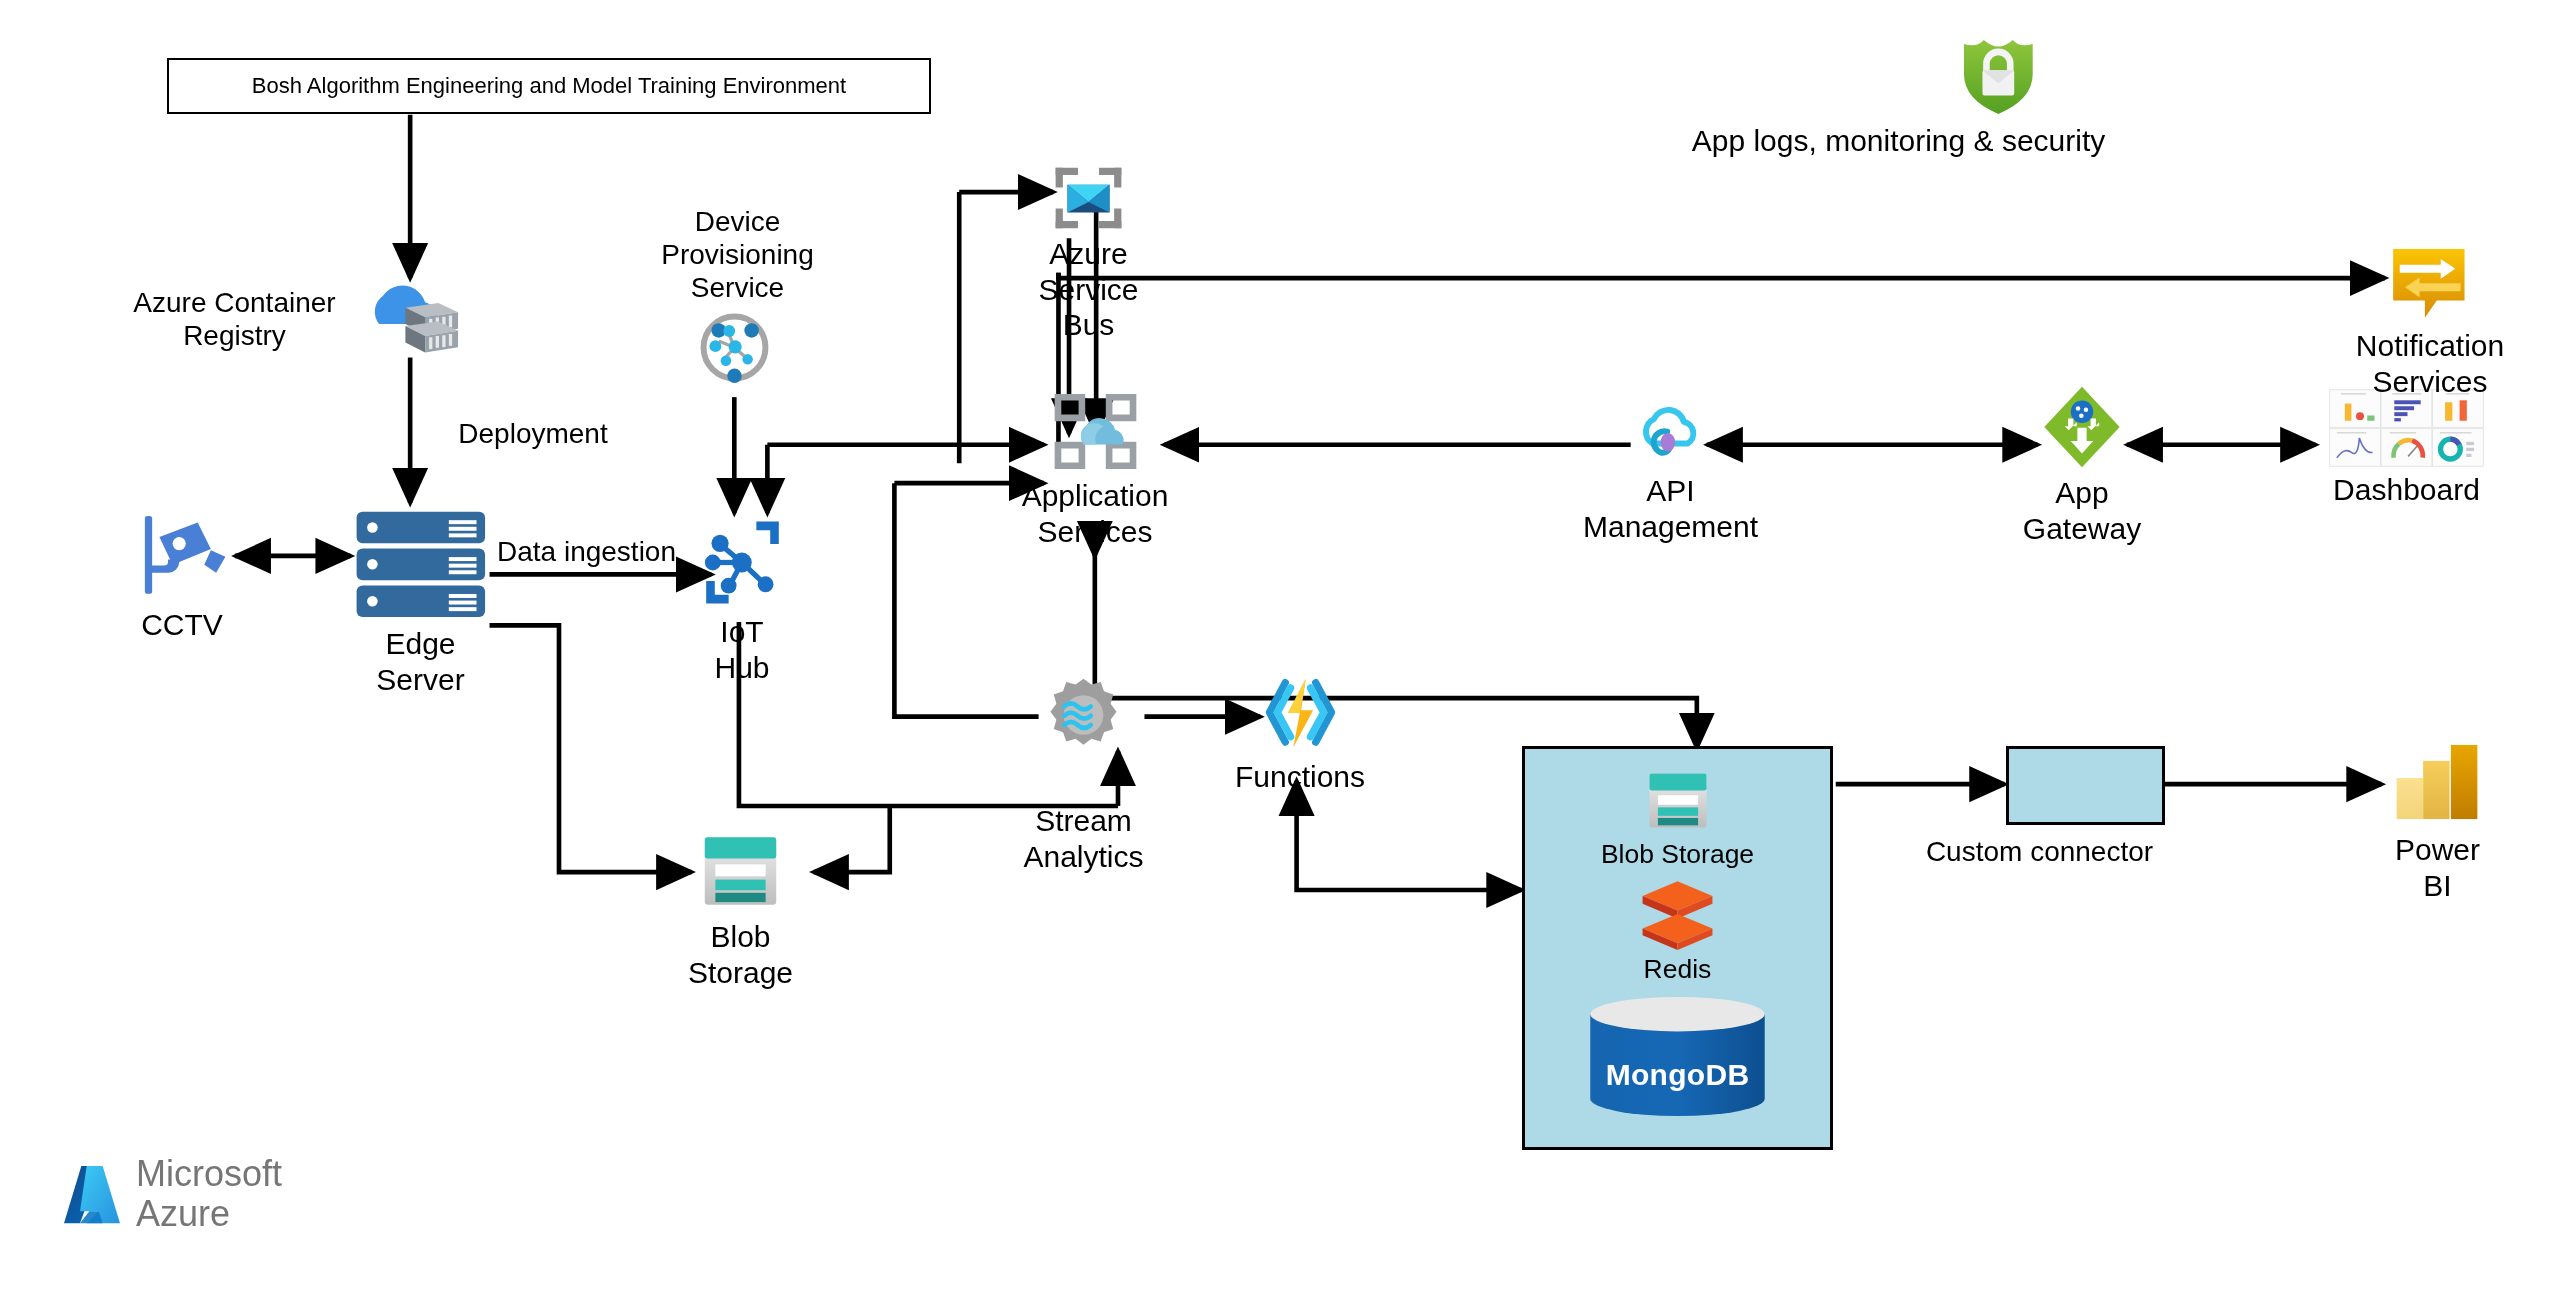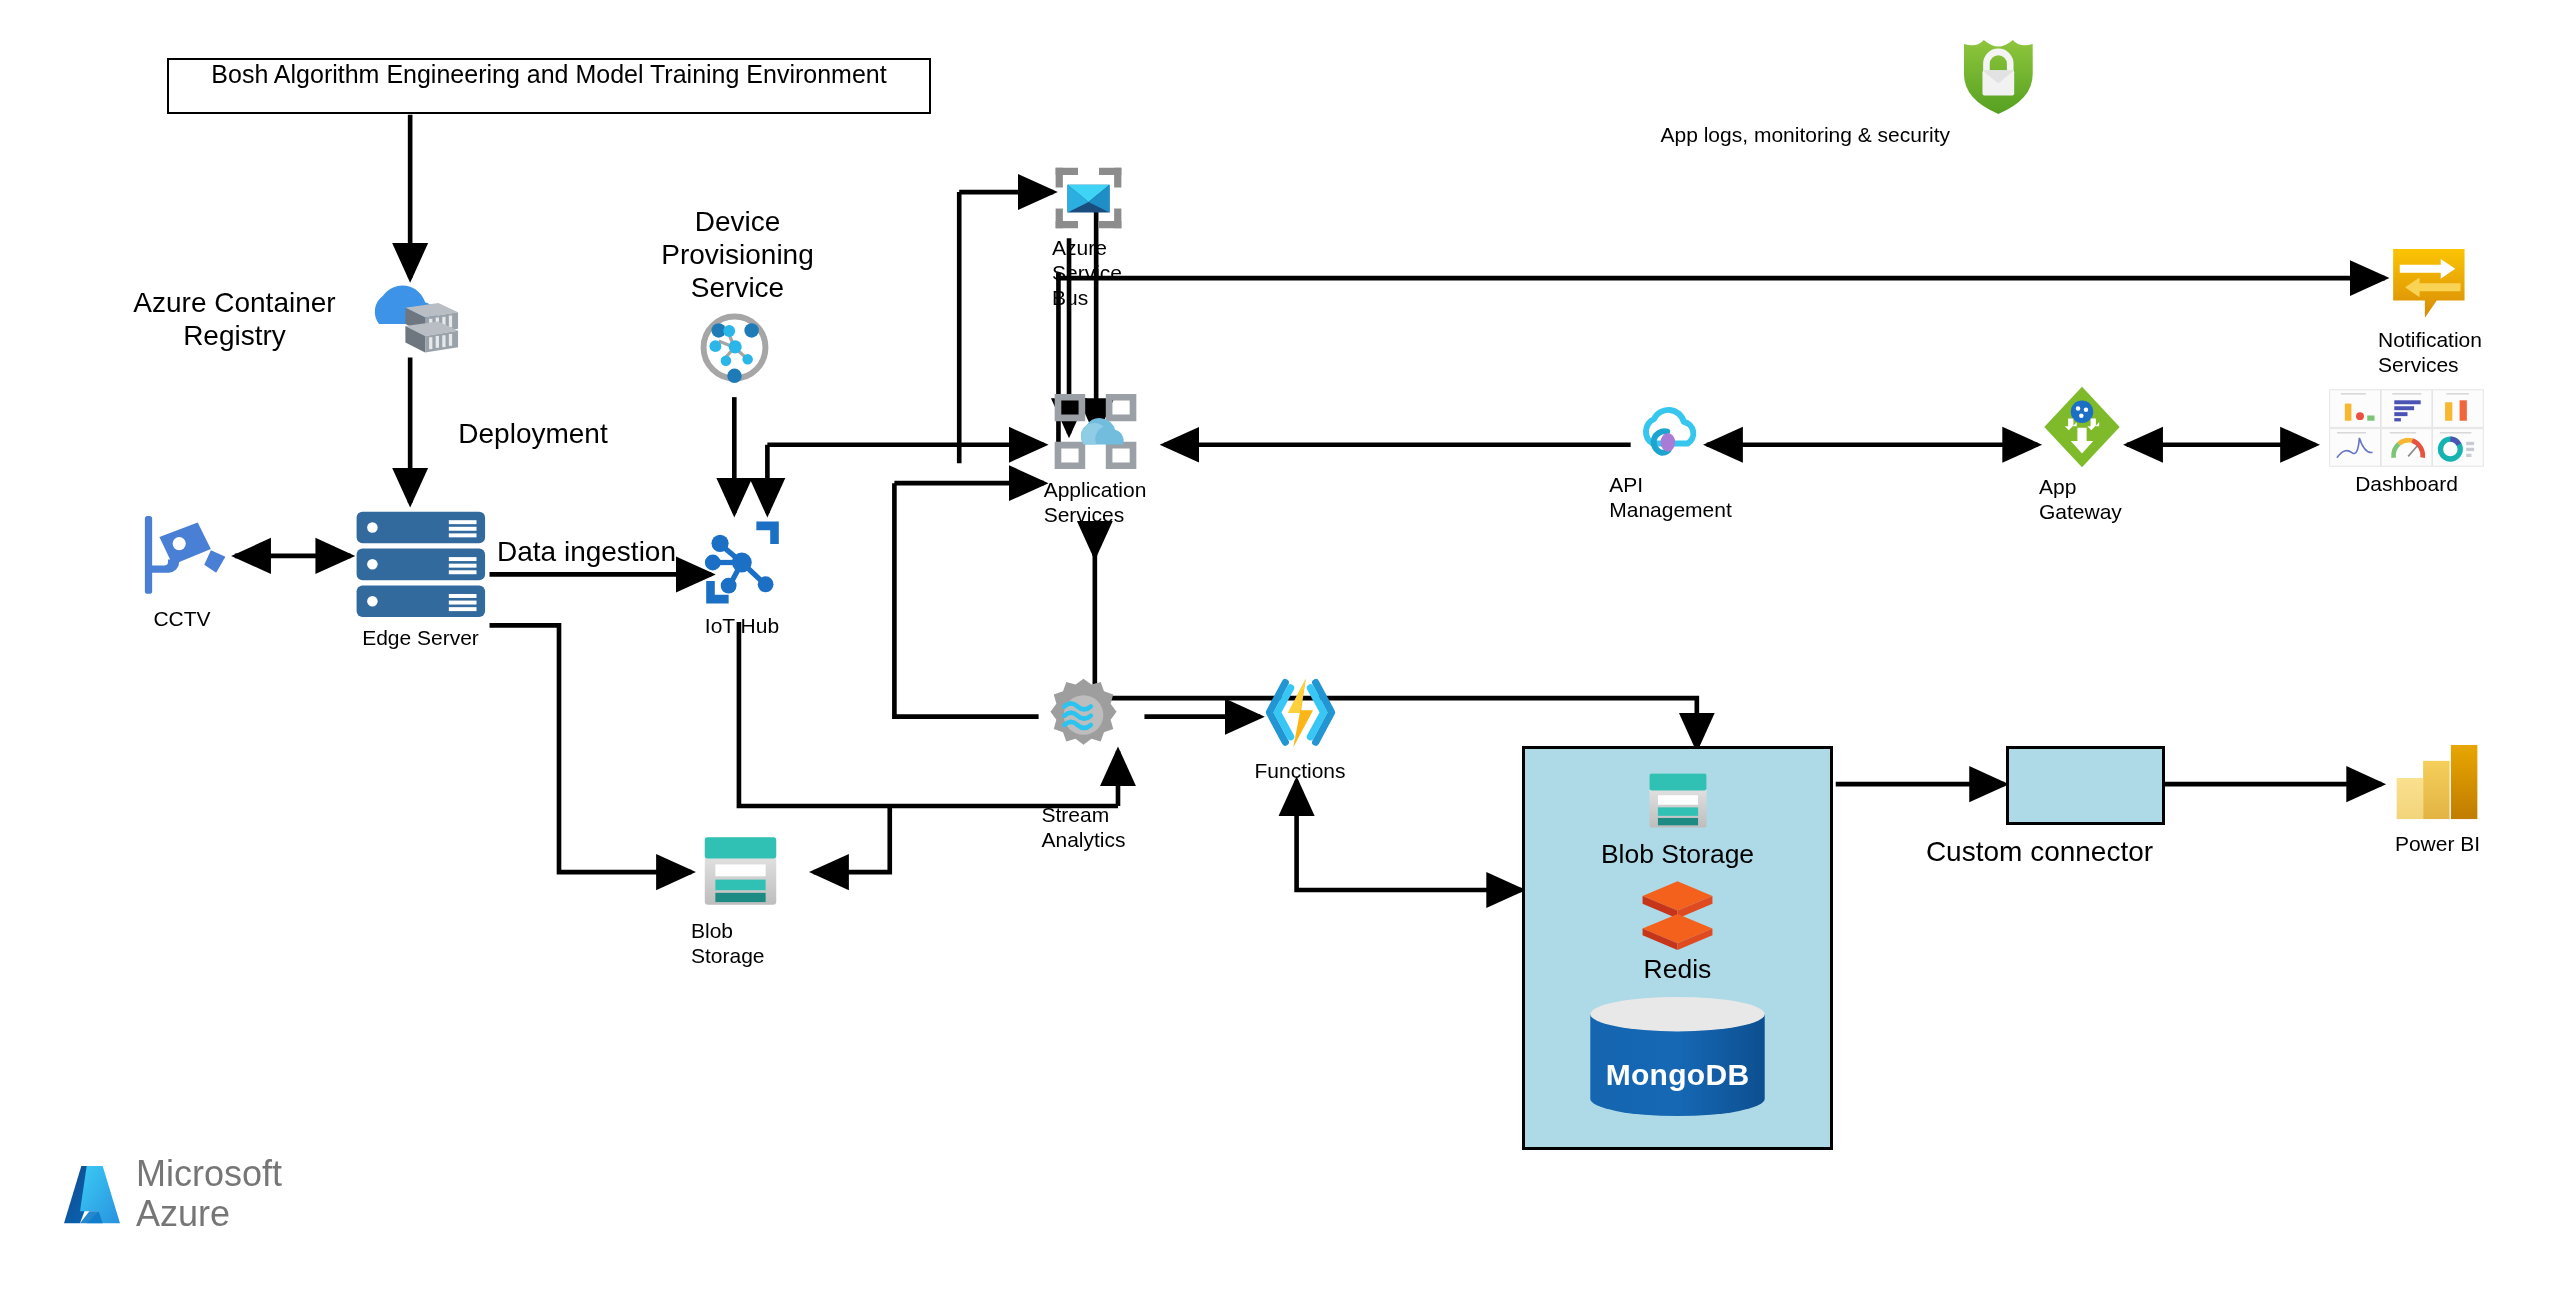--- a/index.html
+++ b/index.html
@@ -22,43 +22,43 @@
     pointer-events: none;
   }
   .node {
     position: absolute;
     display: flex;
     flex-direction: column;
     align-items: center;
     justify-content: flex-start;
   }
   .node .lbl {
-    font-size: 21px;
+    font-size: 30px;
     color: #000000;
-    text-align: left;
+    text-align: center;
     line-height: 1.18;
     white-space: pre-line;
     margin-top: 5.3px;
   }
   .lbl-only {
     position: absolute;
     font-size: 28px;
     color: #000;
     text-align: center;
     line-height: 1.18;
     white-space: pre-line;
   }
   .titlebox {
     position: absolute;
     border: 2px solid #000;
     background: #fff;
     display: flex;
-    align-items: flex-start;
+    align-items: center;
     justify-content: center;
-    font-size: 25px;
+    font-size: 22px;
     color: #000;
     box-sizing: border-box;
   }
   .dbbox {
     position: absolute;
     border: 3.3px solid #000;
     background: #aed9e6;
     box-sizing: border-box;
     display: flex;
     flex-direction: column;

